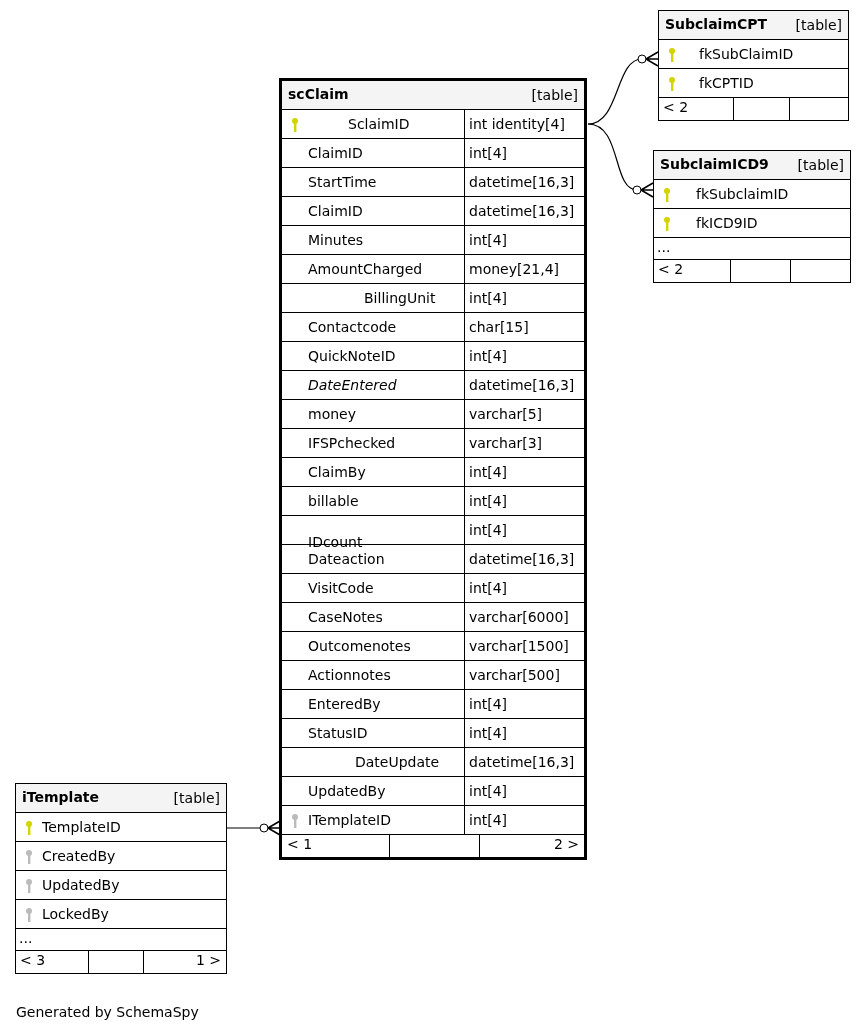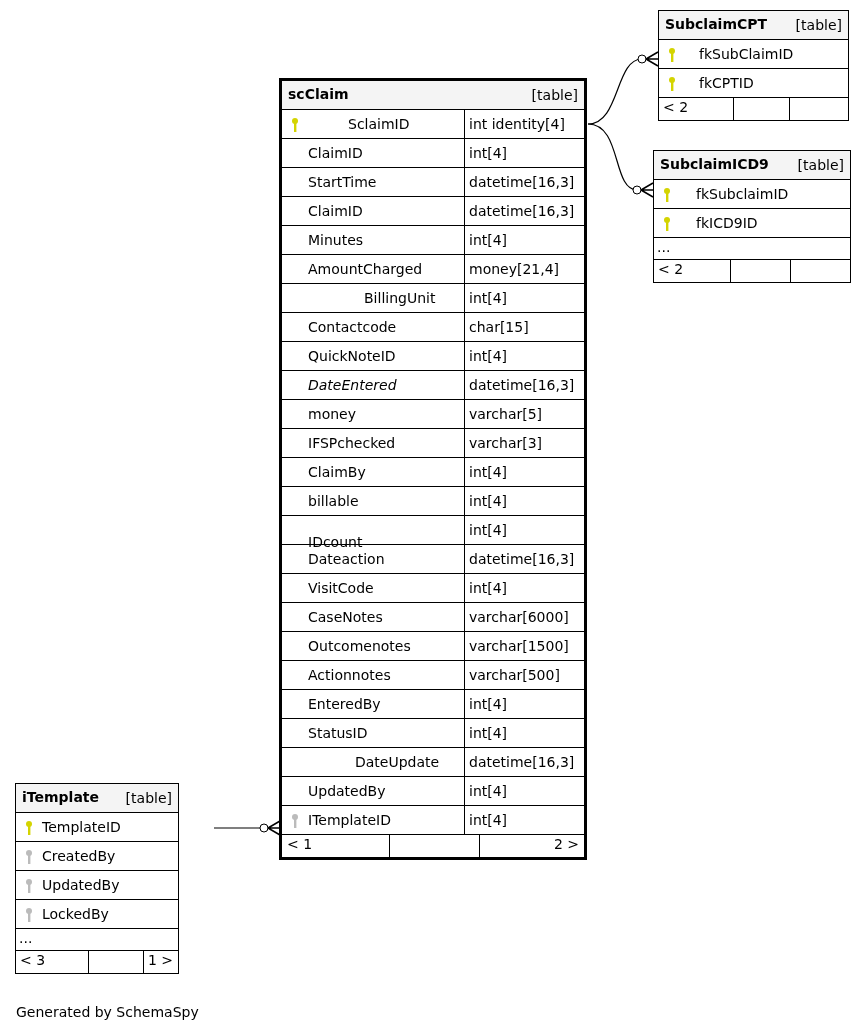--- a/index.html
+++ b/index.html
@@ -331,21 +331,21 @@
     </div>
   <div class="foot">
     <div class="f1" style="width:77px">
         <span style="left:4px">&lt; 2</span>
       </div>
     <div class="f2" style="width:60px"></div>
     <div style="flex:1"></div>
   </div>
 </div>
 
-<div class="tbl" style="left:15px;top:783px;width:164px;">
+<div class="tbl" style="left:15px;top:783px;width:212px;">
   <div class="hdr">
     <span class="name">iTemplate</span>
     <span class="kind">[table]</span>
   </div>
   <div id="itp-rows">
       <div class="row">
         <div class="col cname">
           <span class="key" style="left: 8px;"><svg width="10" height="16" viewBox="0 0 10 16">
               <circle cx="5" cy="4" r="3" fill="#d4d400"></circle>
               <rect x="4" y="5" width="2.4" height="10" fill="#d4d400"></rect>

